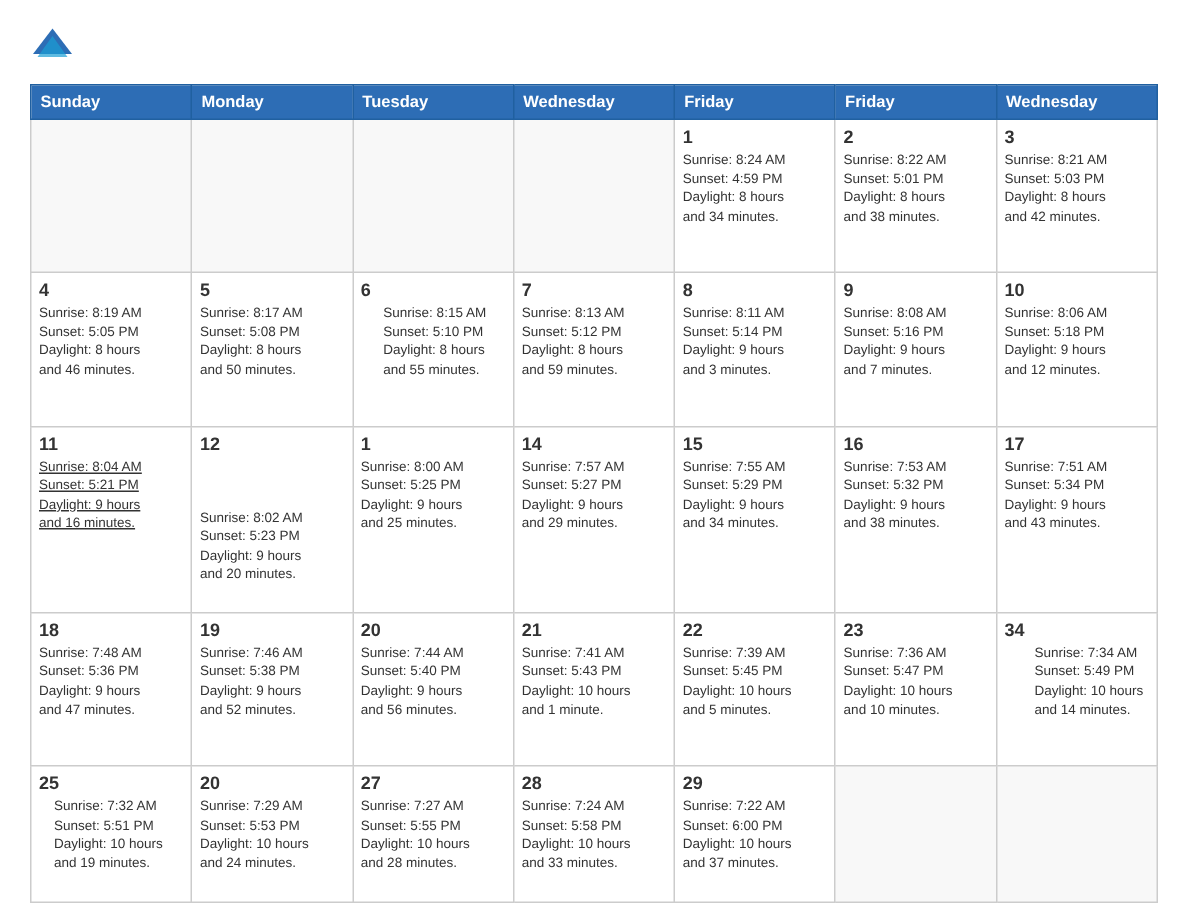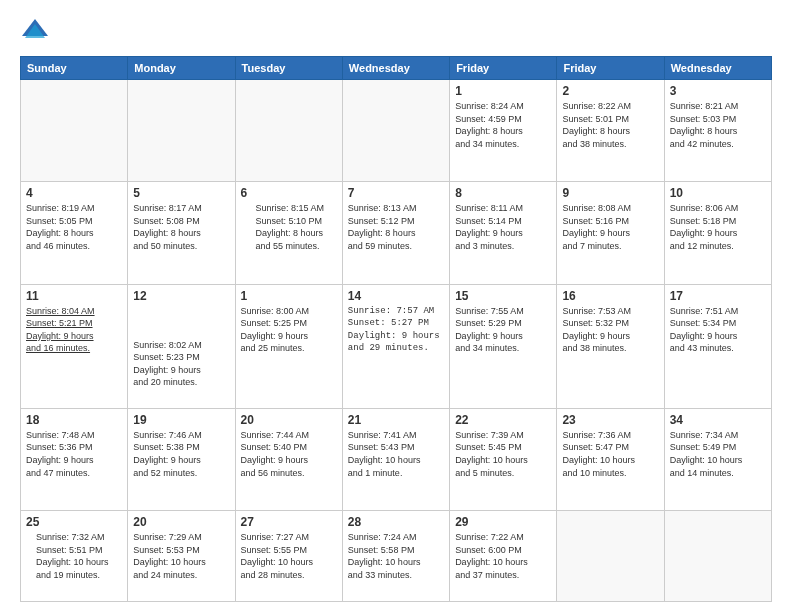--- a/index.html
+++ b/index.html
@@ -231,21 +231,21 @@
           </td>
           <td>
             <div class="day-number">1</div>
             <div class="day-info" style="white-space: pre-line;">Sunrise: 8:00 AM
 Sunset: 5:25 PM
 Daylight: 9 hours
 and 25 minutes.</div>
           </td>
           <td>
             <div class="day-number">14</div>
-            <div class="day-info" style="white-space: pre-line; font-family: Liberation Mono, monospace;">Sunrise: 7:57 AM
+            <div class="day-info" style="white-space: pre-line;">Sunrise: 7:57 AM
 Sunset: 5:27 PM
 Daylight: 9 hours
 and 29 minutes.</div>
           </td>
           <td>
             <div class="day-number">15</div>
             <div class="day-info" style="white-space: pre-line;">Sunrise: 7:55 AM
 Sunset: 5:29 PM
 Daylight: 9 hours
 and 34 minutes.</div>
@@ -303,21 +303,21 @@
           </td>
           <td>
             <div class="day-number">23</div>
             <div class="day-info" style="white-space: pre-line;">Sunrise: 7:36 AM
 Sunset: 5:47 PM
 Daylight: 10 hours
 and 10 minutes.</div>
           </td>
           <td>
             <div class="day-number">34</div>
-            <div class="day-info" style="white-space: pre-line;">Sunrise: 7:34 AM
+            <div class="day-info" style="white-space: pre-line; margin-left: 20px;">Sunrise: 7:34 AM
 Sunset: 5:49 PM
 Daylight: 10 hours
 and 14 minutes.</div>
           </td>
         </tr>
         <tr>
           <td>
             <div class="day-number">25</div>
             <div class="day-info" style="white-space: pre-line; margin-left: 10px;">Sunrise: 7:32 AM
 Sunset: 5:51 PM

